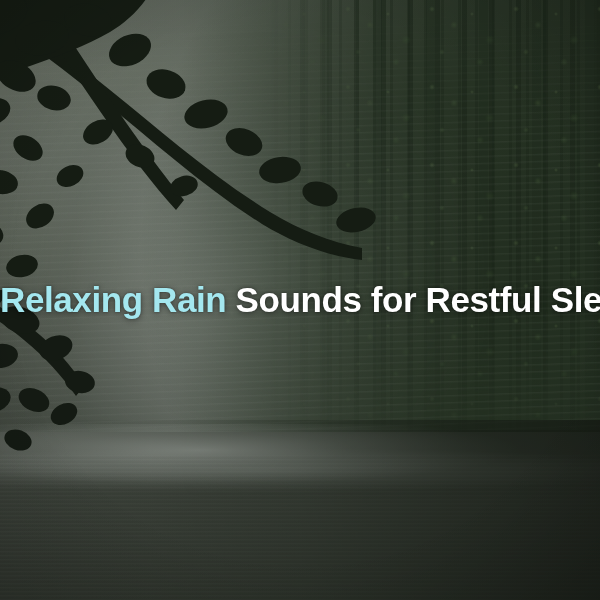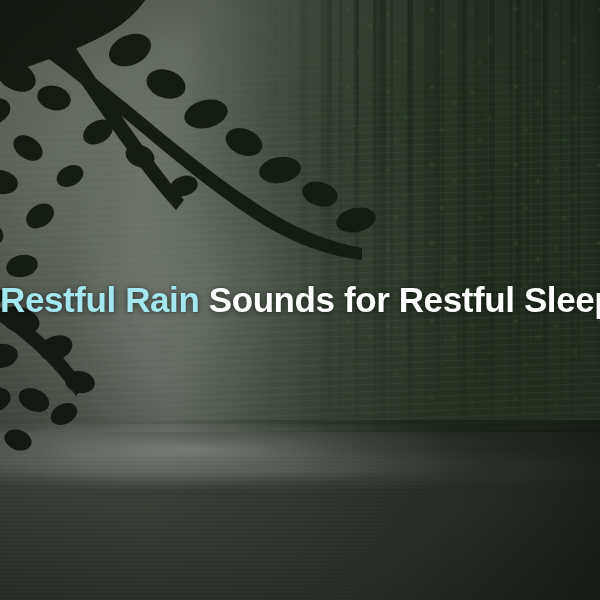--- a/index.html
+++ b/index.html
@@ -321,16 +321,16 @@
       <ellipse cx="58" cy="150" rx="14" ry="10" transform="rotate(20 58 150)"></ellipse>
       <ellipse cx="22" cy="146" rx="16" ry="11" transform="rotate(-24 22 146)"></ellipse>
       <ellipse cx="0" cy="120" rx="22" ry="14" transform="rotate(8 0 120)"></ellipse>
     </g>
   </svg>
 
   <div class="layer" id="tint"></div>
   <div class="layer" id="vignette"></div>
 
   <div id="title-wrap">
-    <div id="title"><span class="accent">Restful Rain</span><span class="plain"> Sounds for Restful Sleep</span></div>
+    <div id="title"><span class="accent">Relaxing Rain</span><span class="plain"> Sounds for Restful Sleep</span></div>
   </div>
 
 </div>
 
 </body></html>

